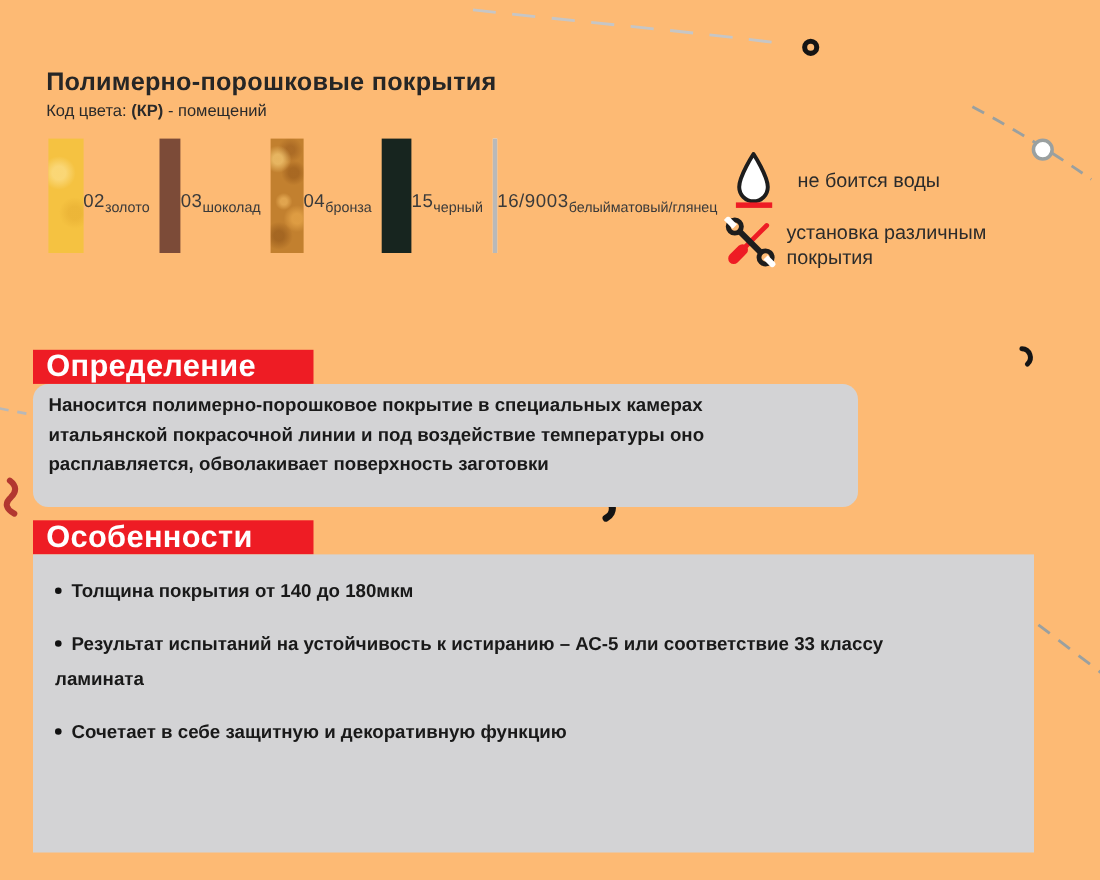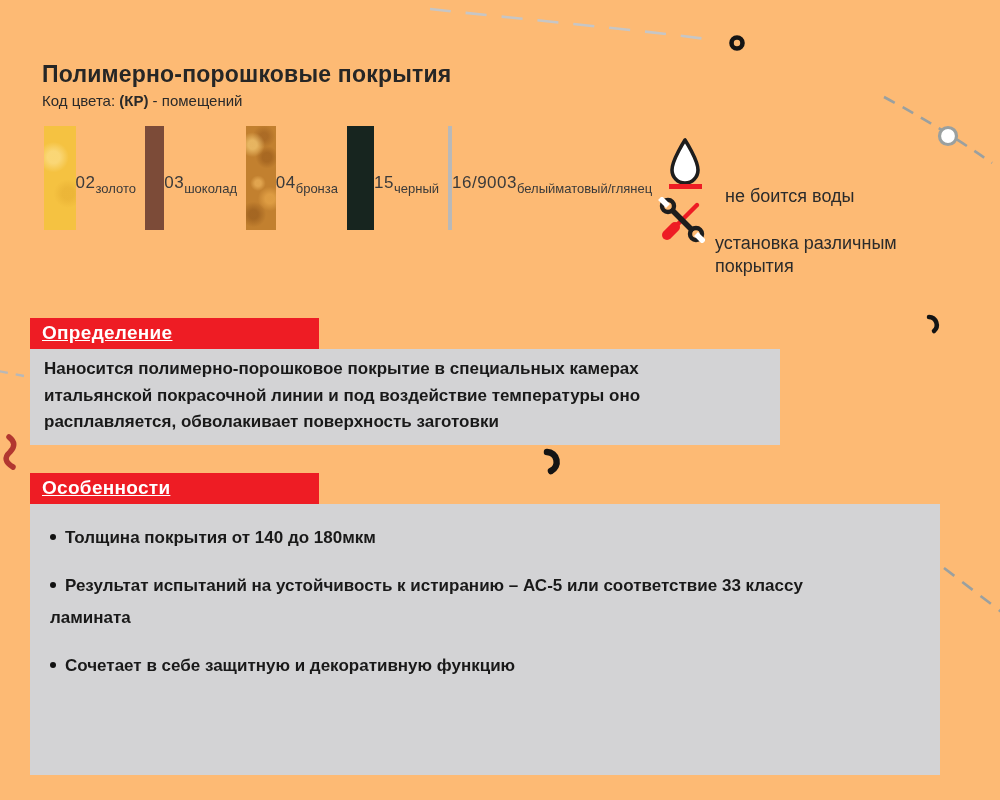--- a/index.html
+++ b/index.html
@@ -25,27 +25,27 @@
       radial-gradient(circle at 60% 10%, rgba(120,60,15,.3) 0 4%, rgba(0,0,0,0) 12%);
   }
   .swatch-box.textured-gold{
     background-image:
       radial-gradient(circle at 30% 30%, rgba(255,235,170,.5) 0 8%, rgba(0,0,0,0) 20%),
       radial-gradient(circle at 75% 65%, rgba(220,160,40,.35) 0 8%, rgba(0,0,0,0) 20%);
   }
   .swatch-code{margin-top:9px;font-size:17px;color:#3a3a3a;letter-spacing:.5px;}
   .swatch-name{font-size:13px;line-height:15px;color:#3a3a3a;white-space:nowrap;text-align:left;margin-top:20px;}
 
-  .feature-label{position:absolute;font-size:18px;line-height:23px;color:#2b2b2b;margin-top:32px;}
+  .feature-label{position:absolute;font-size:18px;line-height:23px;color:#2b2b2b;}
   .drop-underline{position:absolute;left:669px;top:184px;width:33px;height:5px;}
 
-  .red-heading{position:absolute;left:30px;width:289px;height:31px;box-sizing:border-box;
-    padding-left:12px;font-size:19px;font-weight:bold;color:#fff;line-height:30px;letter-spacing:.3px;text-decoration:underline;}
+  .red-heading{position:absolute;left:30px;width:255px;height:31px;box-sizing:border-box;
+    padding-left:12px;font-size:28px;font-weight:bold;color:#fff;line-height:30px;letter-spacing:.3px;}
   .gray-panel{position:absolute;left:30px;box-sizing:border-box;color:#191919;}
-  .def-panel{top:349px;width:750px;height:96px;padding:7px 14px;font-size:17px;font-weight:bold;line-height:26.5px;}
+  .def-panel{top:349px;width:750px;height:112px;padding:7px 14px;font-size:17px;font-weight:bold;line-height:26.5px;border-radius:14px;}
   .feat-panel{top:504px;width:910px;height:271px;padding:18px 20px 0 12px;font-size:17px;font-weight:bold;}
   .bullet{margin:0 0 16px 0;line-height:32px;}
   .dot{display:inline-block;width:6px;height:6px;border-radius:50%;background:#111;margin-right:9px;vertical-align:3px;}
 </style>
 </head>
 <body>
 
 <div class="page">
 
   <svg class="decor" viewBox="0 0 1000 800">

